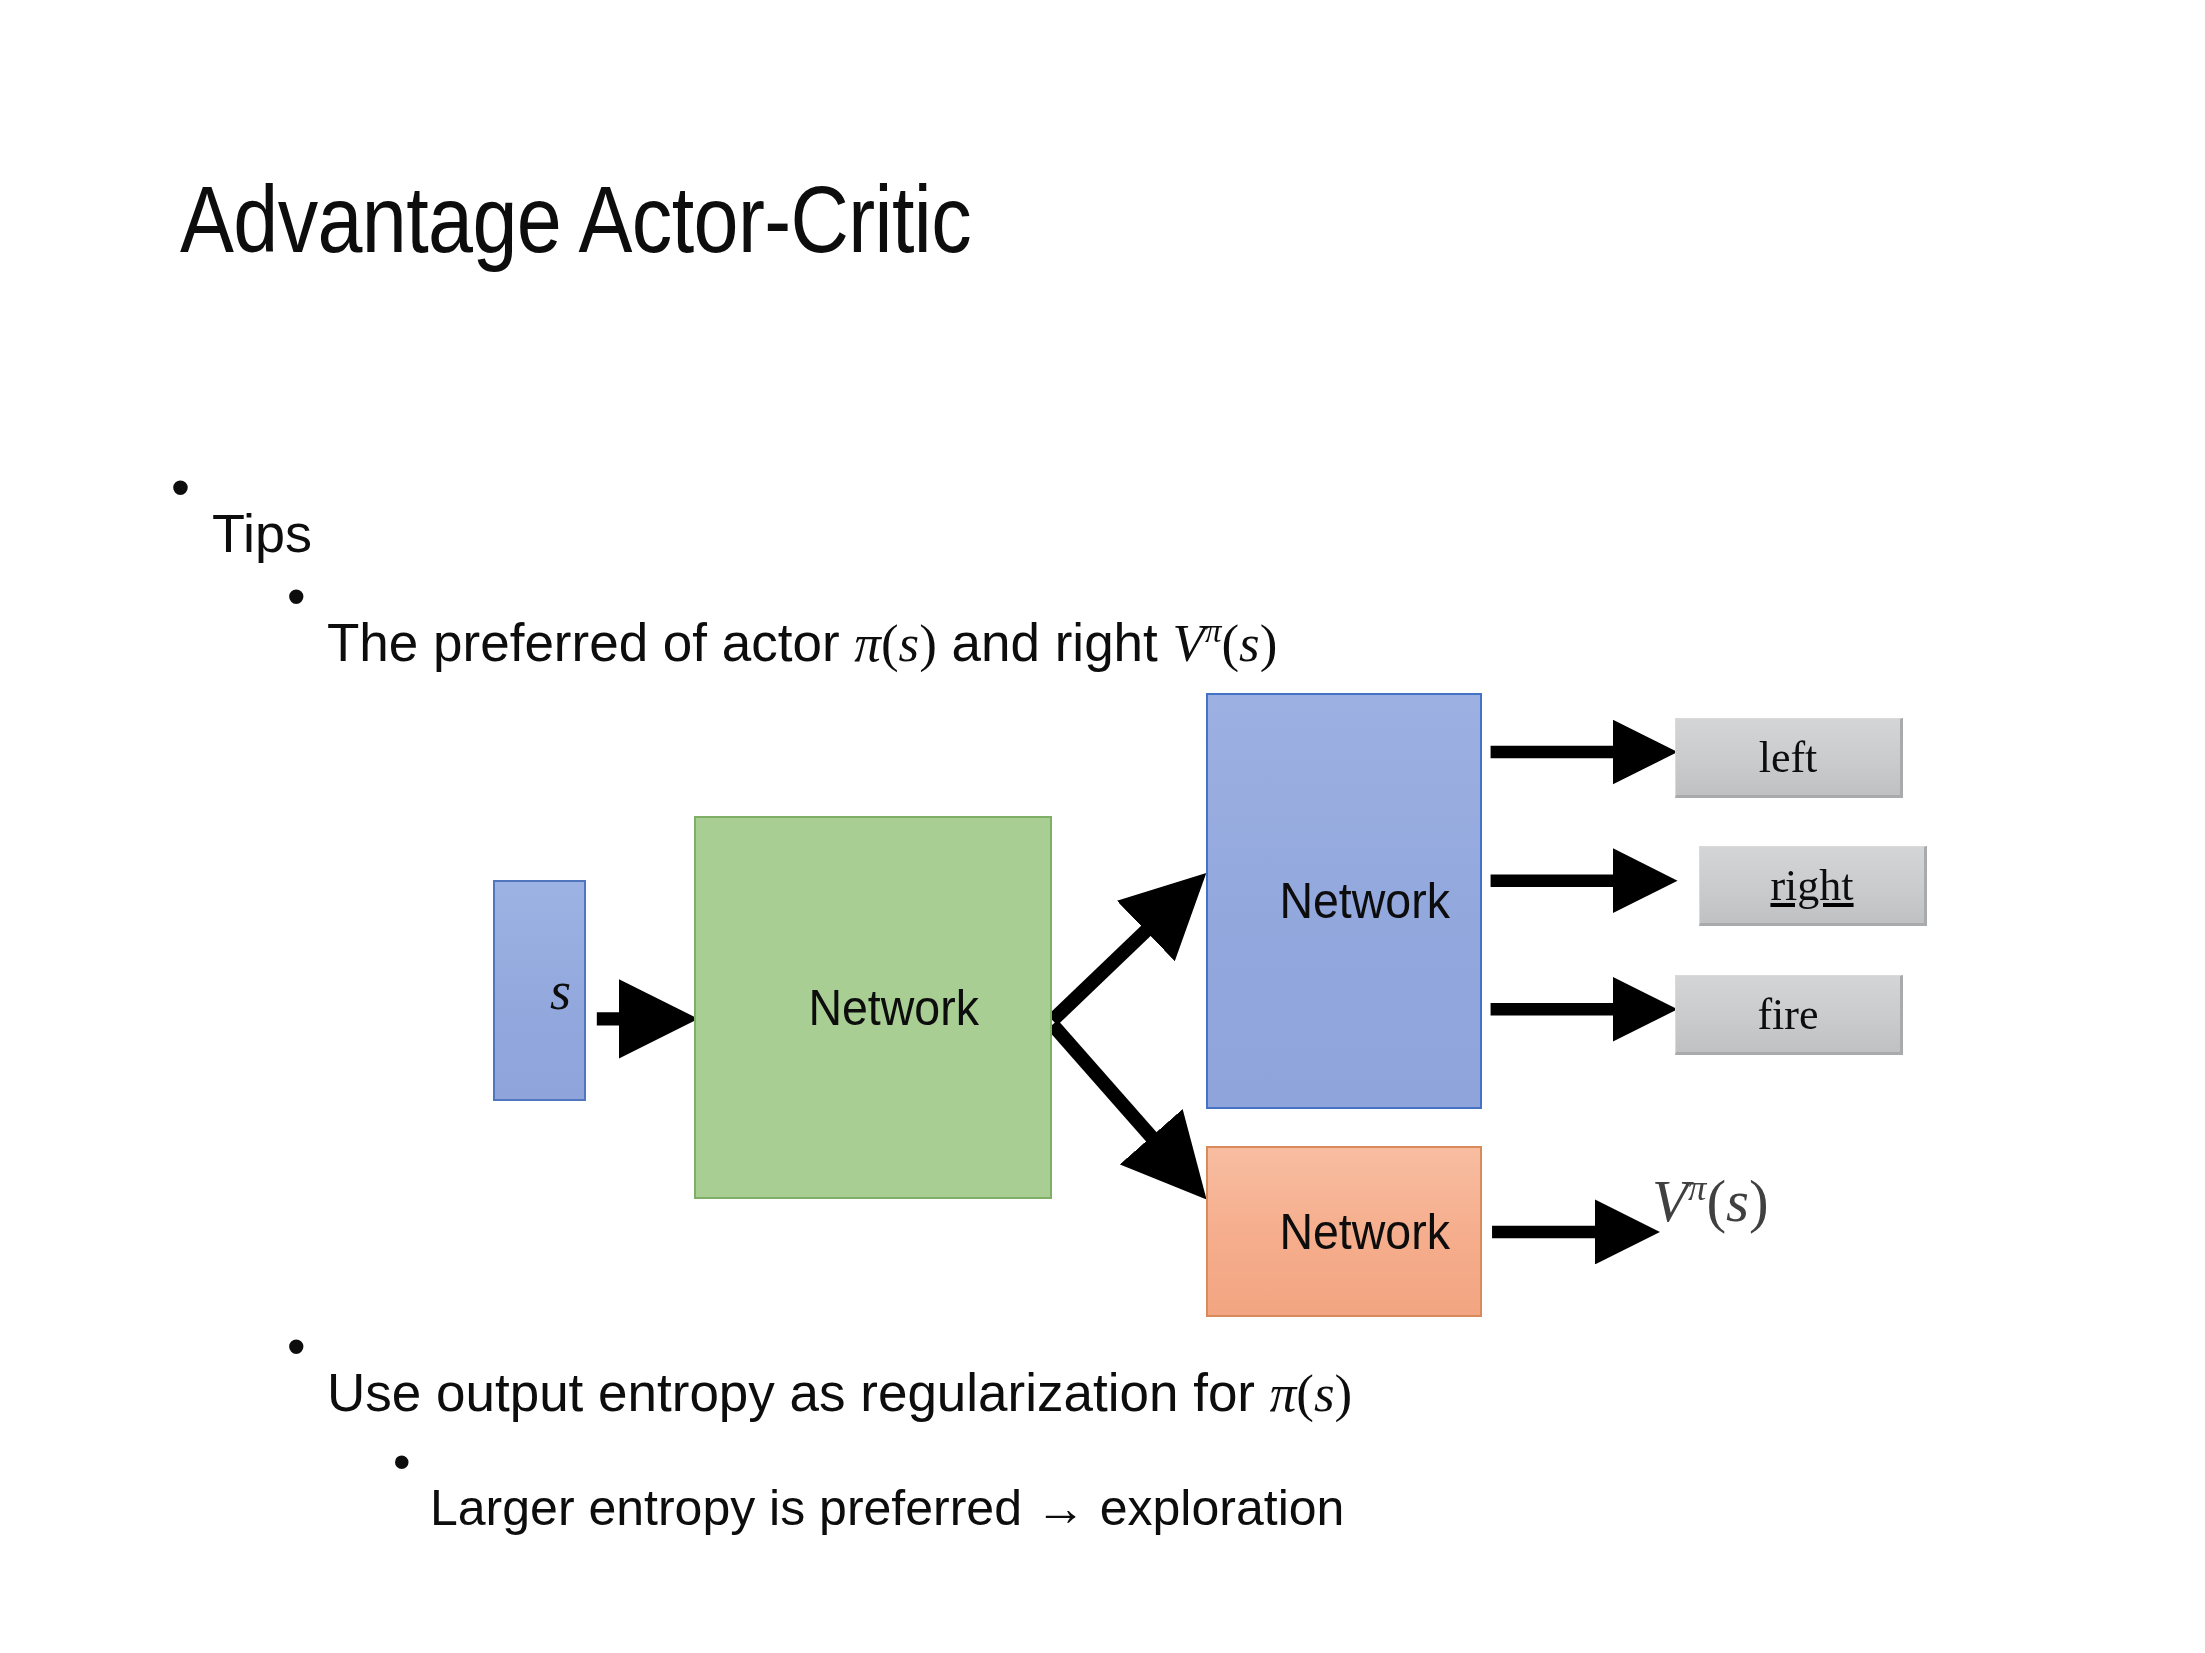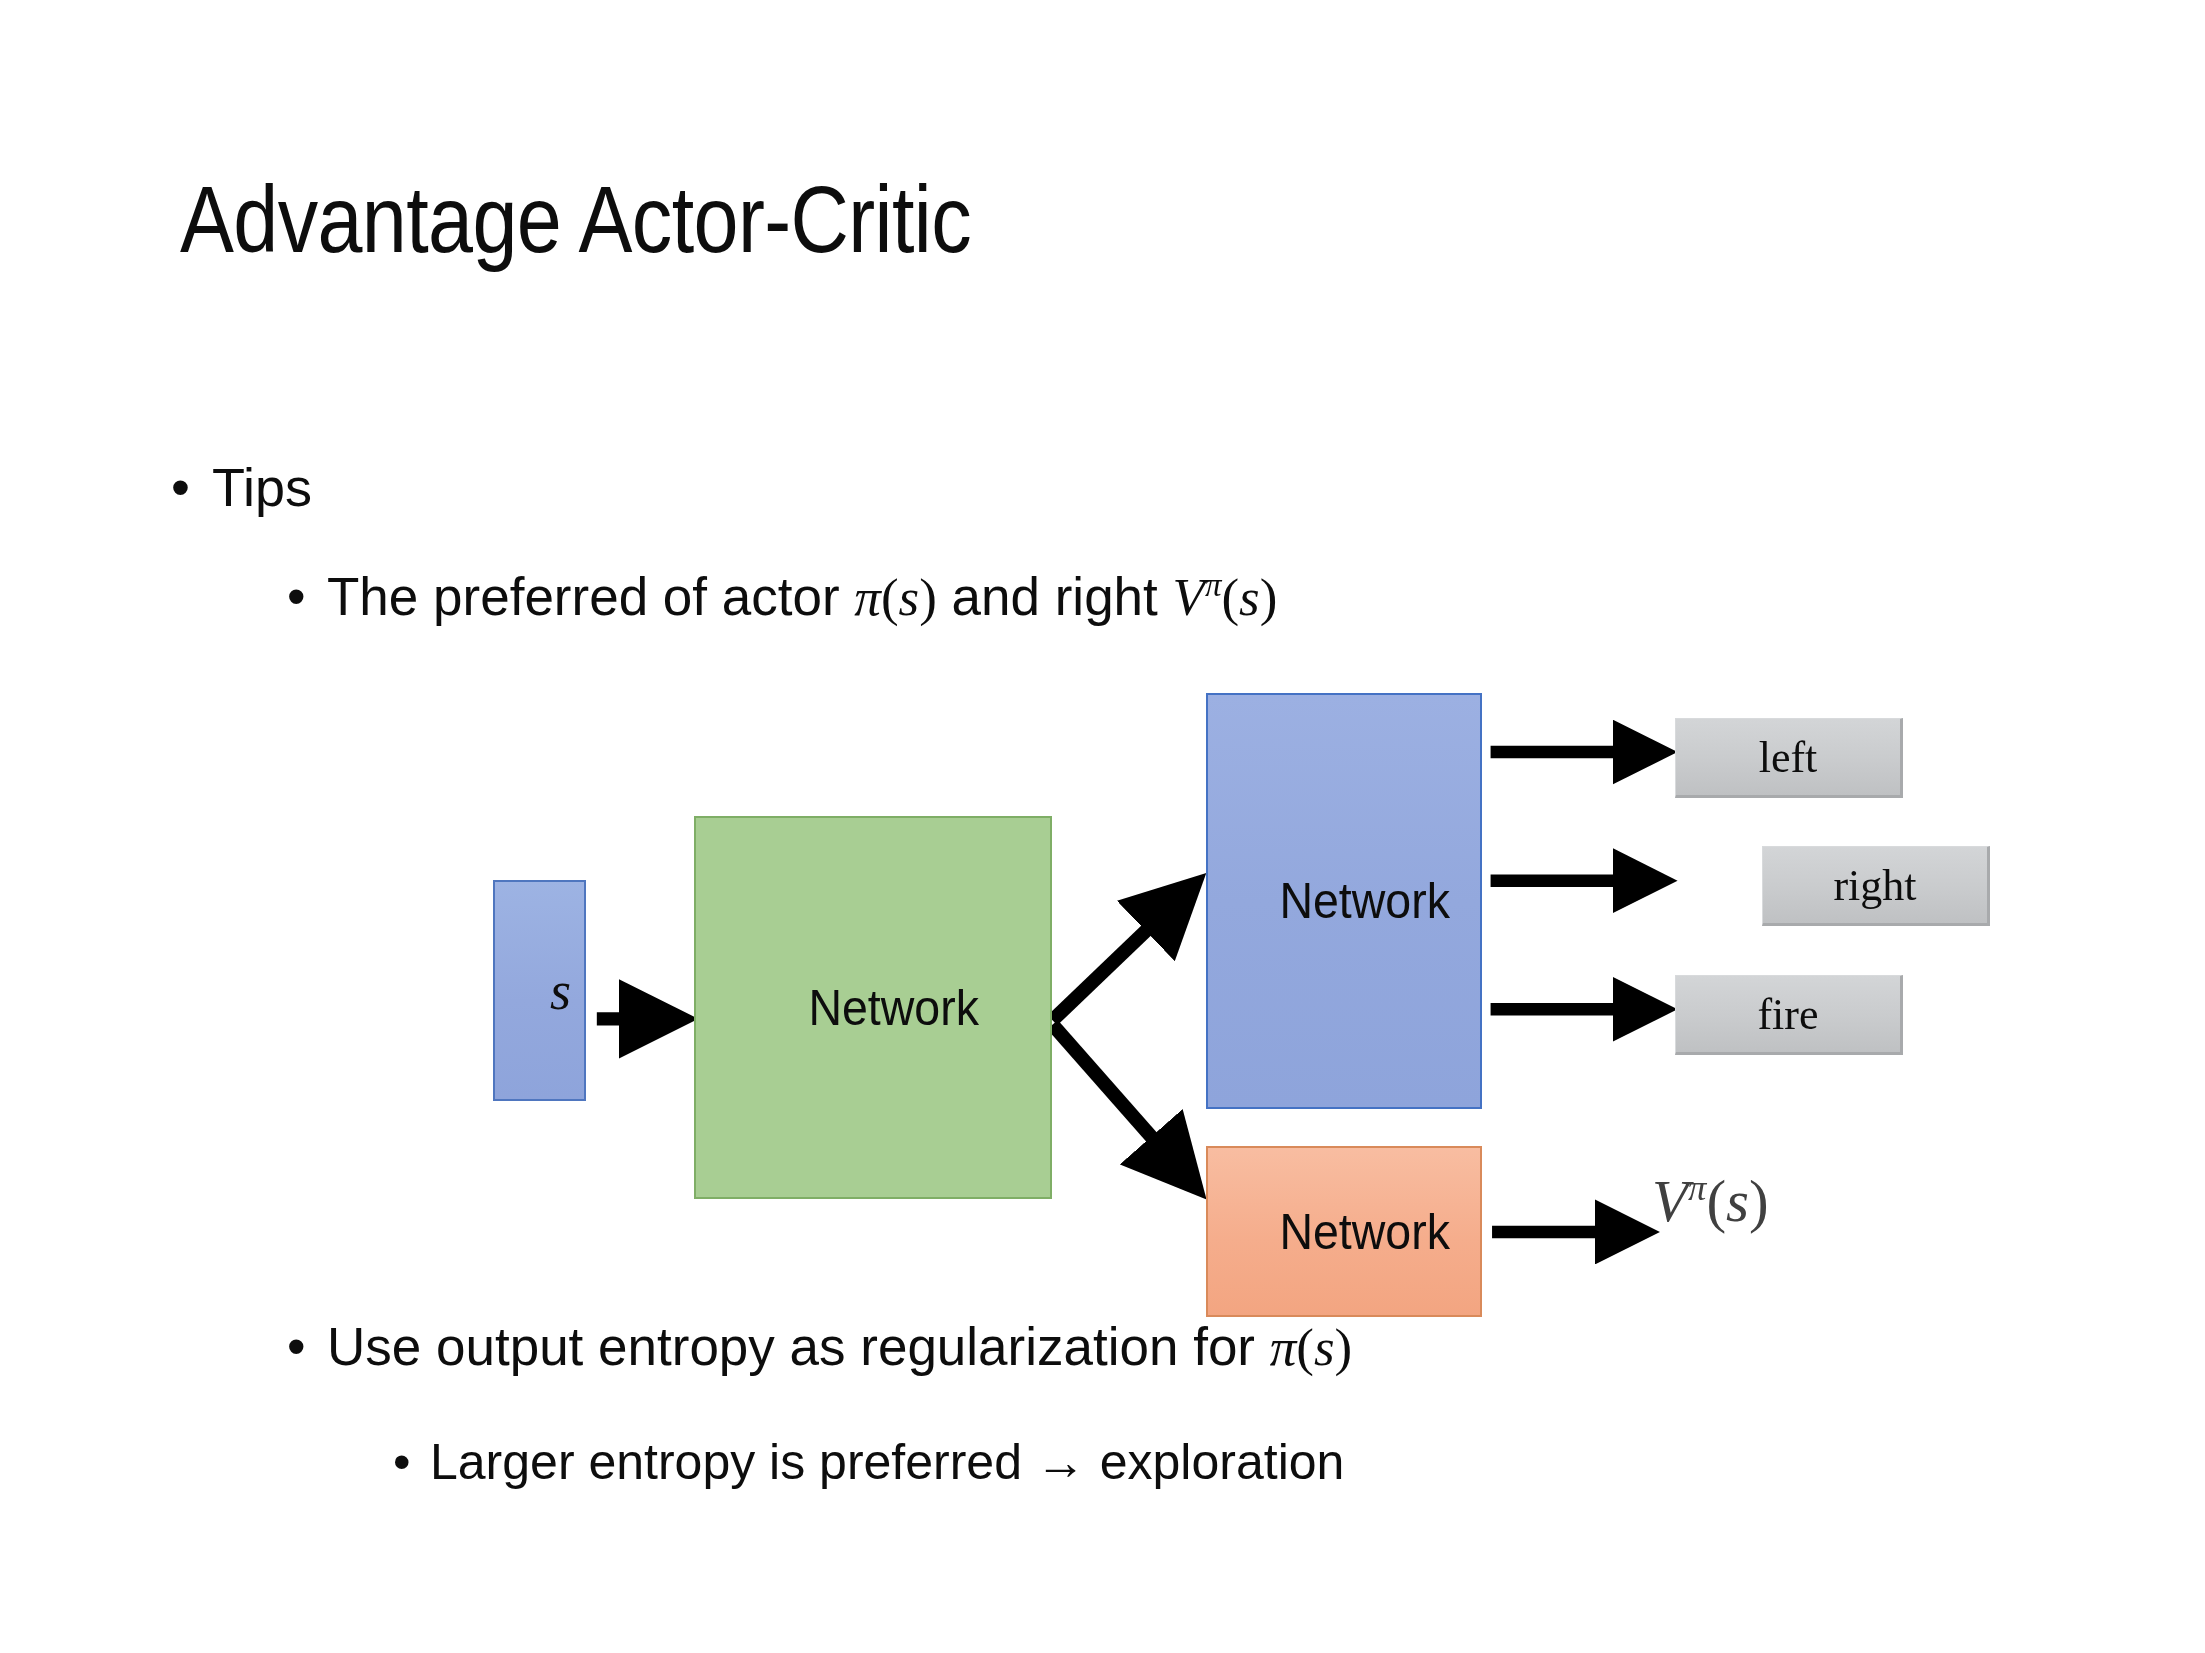--- a/index.html
+++ b/index.html
@@ -42,20 +42,21 @@
     font-family: "Liberation Sans", sans-serif;
     font-weight: 400;
     white-space: nowrap;
   }
   .bullet-dot {
     display: inline-block;
     flex: 0 0 auto;
   }
   .bullet-text {
     display: inline-block;
+    margin-top: 46px;
   }
 
   
   #bullet-tips {
     left: 171px;
     top: 457px;
     font-size: 54px;
     line-height: 1.14;
   }
   #bullet-tips .bullet-dot { width: 41px; }
@@ -192,21 +193,21 @@
     border-bottom: 3.7px solid #a8aaac;
     border-top: 0.7px solid #d8dadc;
     border-left: 0.7px solid #d8dadc;
   }
   .action-label {
     font-family: "Liberation Serif", serif;
     font-size: 44px;
     color: #0d0d0d;
   }
   #action-left  { left: 1675px; top: 718px; }
-  #action-right { left: 1762px; top: 846px; }
+  #action-right { left: 1699px; top: 846px; text-decoration: underline; }
   #action-fire  { left: 1675px; top: 975px; align-items: center; }
 
   #value-output {
     position: absolute;
     left: 1652px;
     top: 1167px;
     font-size: 59px;
     color: #404040;
     white-space: nowrap;
   }

